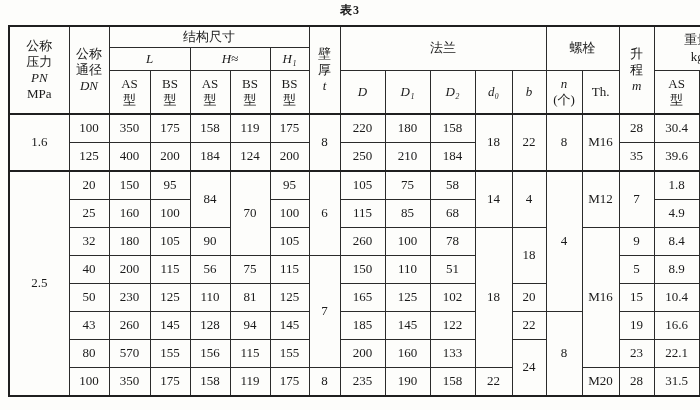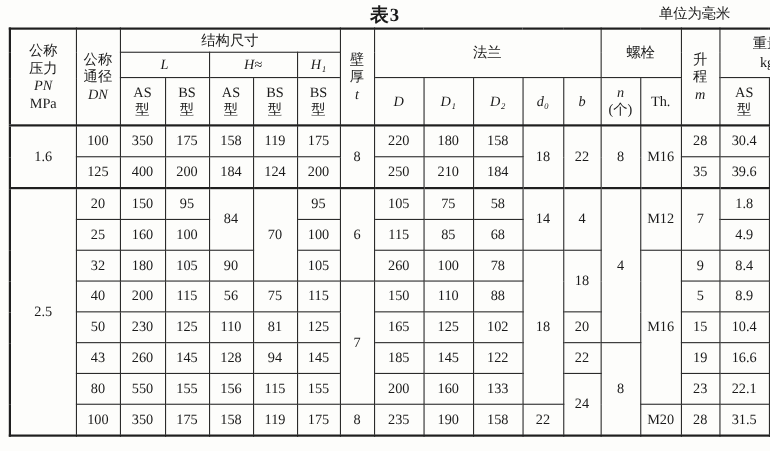--- a/index.html
+++ b/index.html
@@ -4,21 +4,21 @@
 <style>
   html,body{margin:0;padding:0;background:#ffffff;}
   body{
     width:700px;height:410px;position:relative;overflow:hidden;
     font-family:"Liberation Serif","DejaVu Serif",serif;
     color:#1a1a1a;background:#fdfdfb;
   }
   .titlebar{position:absolute;top:2px;left:8px;width:684px;height:20px;}
   .tbl-title{
     position:absolute;left:0;right:0;text-align:center;
-    font-weight:bold;font-size:17px;letter-spacing:1px;
+    font-weight:bold;font-size:12px;letter-spacing:1px;
   }
   .unit-note{position:absolute;right:28px;top:1px;font-size:13px;}
   table{
     position:absolute;top:25px;left:8px;
     border-collapse:collapse;table-layout:fixed;width:686px;
     background:#fdfdfb;
   }
   td,th{
     border:1px solid #2b2b2b;
     text-align:center;vertical-align:middle;
@@ -35,21 +35,20 @@
   thead{border-bottom:2px solid #1f1f1f;}
   tr.section-start td{border-top:2px solid #1f1f1f;}
   .sym{font-style:italic;font-family:"Liberation Serif",serif;}
   .rm{font-style:normal;}
 </style>
 </head>
 <body>
 
 <div class="titlebar">
   <div class="tbl-title">表3</div>
-  <div class="unit-note">单位为毫米</div>
 </div>
 
 <table>
   <colgroup>
     <col style="width:60px">
       <col style="width:40px">
     <col style="width:41px">
       <col style="width:40px">
       <col style="width:40px">
       <col style="width:40px">
@@ -195,21 +194,21 @@
     <tr>
       <td>40</td>
       <td>200</td>
       <td>115</td>
       <td>56</td>
       <td>75</td>
       <td>115</td>
       <td rowspan="4">7</td>
       <td>150</td>
       <td>110</td>
-      <td>88</td>
+      <td>51</td>
       <td>5</td>
       <td>8.9</td>
       <td>8.8</td>
     </tr>
     <tr>
       <td>50</td>
       <td>230</td>
       <td>125</td>
       <td>110</td>
       <td>81</td>
@@ -233,21 +232,21 @@
       <td>145</td>
       <td>122</td>
       <td>22</td>
       <td rowspan="3">8</td>
       <td>19</td>
       <td>16.6</td>
       <td>15.3</td>
     </tr>
     <tr>
       <td>80</td>
-      <td>550</td>
+      <td>570</td>
       <td>155</td>
       <td>156</td>
       <td>115</td>
       <td>155</td>
       <td>200</td>
       <td>160</td>
       <td>133</td>
       <td rowspan="2">24</td>
       <td>23</td>
       <td>22.1</td>

